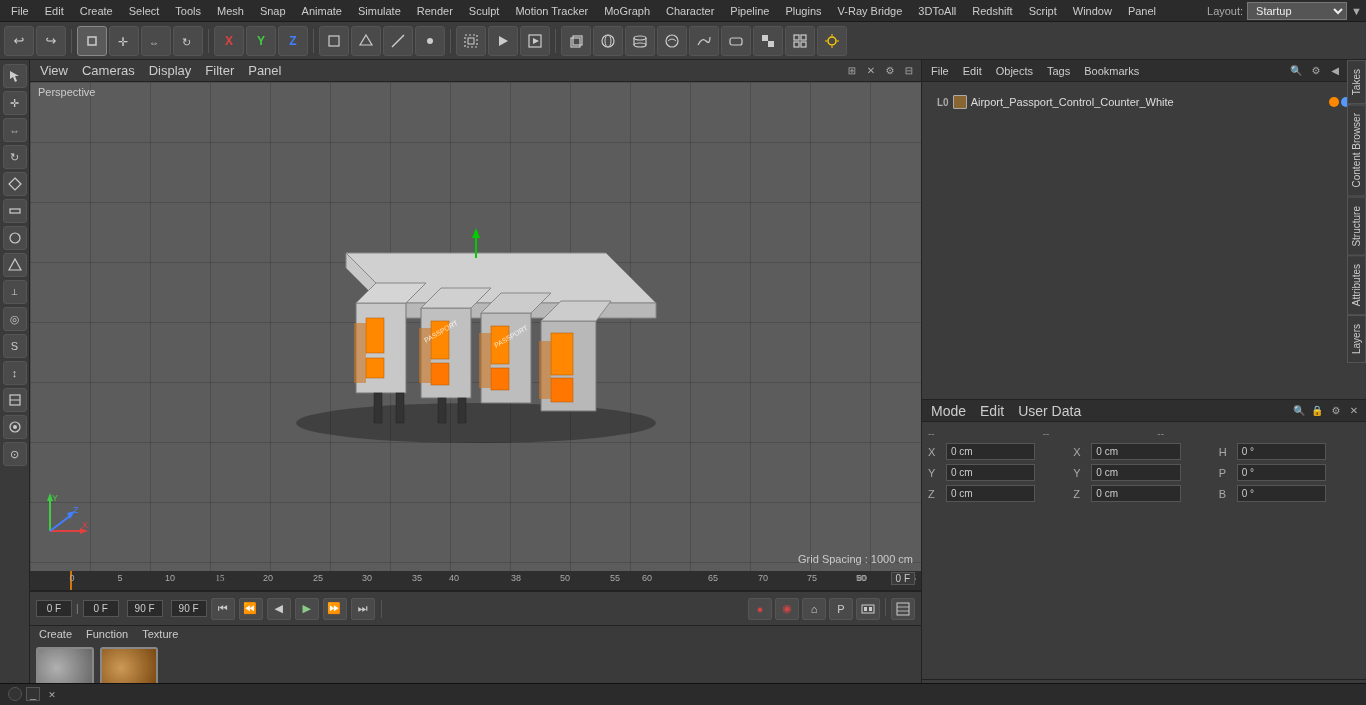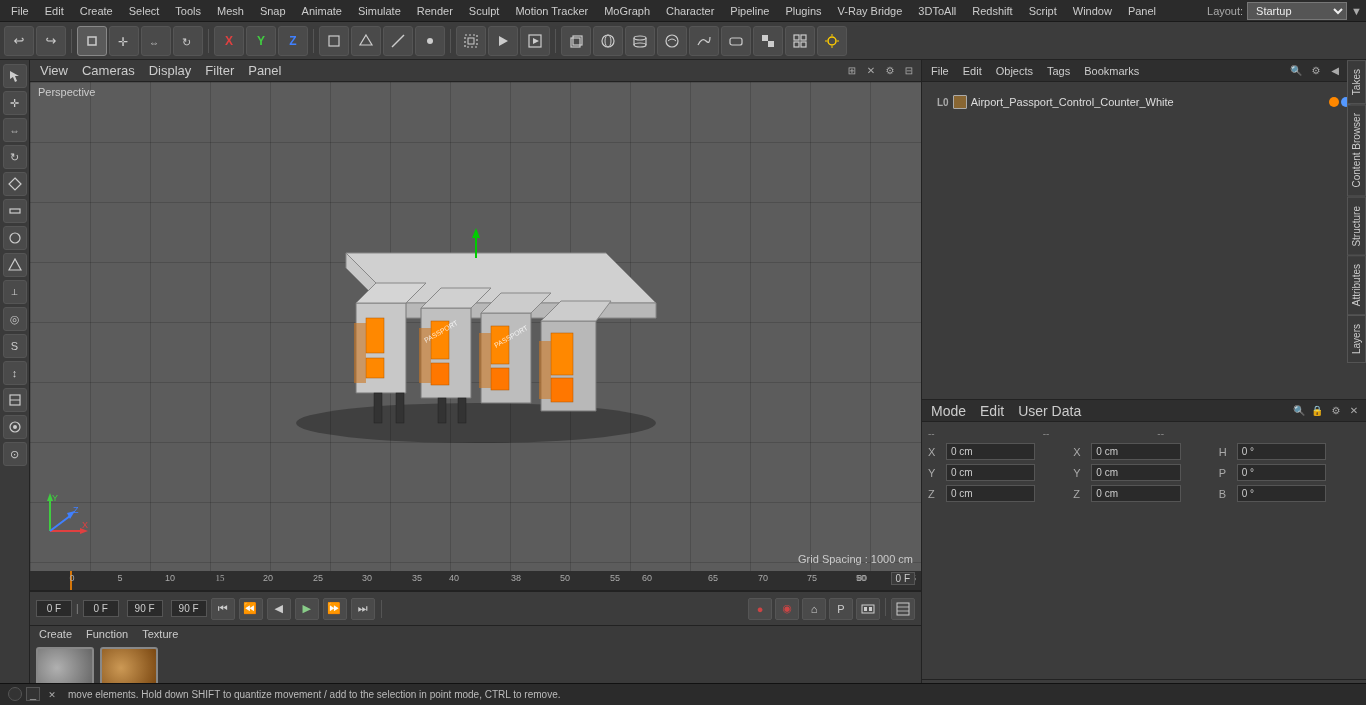--- a/index.html
+++ b/index.html
@@ -755,14 +755,13 @@
   </div>
 
 </div>
 
 <div id="status-bar">
   <div class="status-icons">
     <div class="status-icon" style="width:14px;height:14px;border-radius:50%;background:#333;border:1px solid #555;"></div>
     <div class="status-icon" style="width:14px;height:14px;background:#333;border:1px solid #555;">_</div>
     <div class="status-icon" style="font-size:9px;">✕</div>
   </div>
-  <span class="status-text">move elements. Hold down SHIFT to quantize movement / add to the selection in point mode, CTRL to remove.</span>
 </div>
 
 </body></html>

